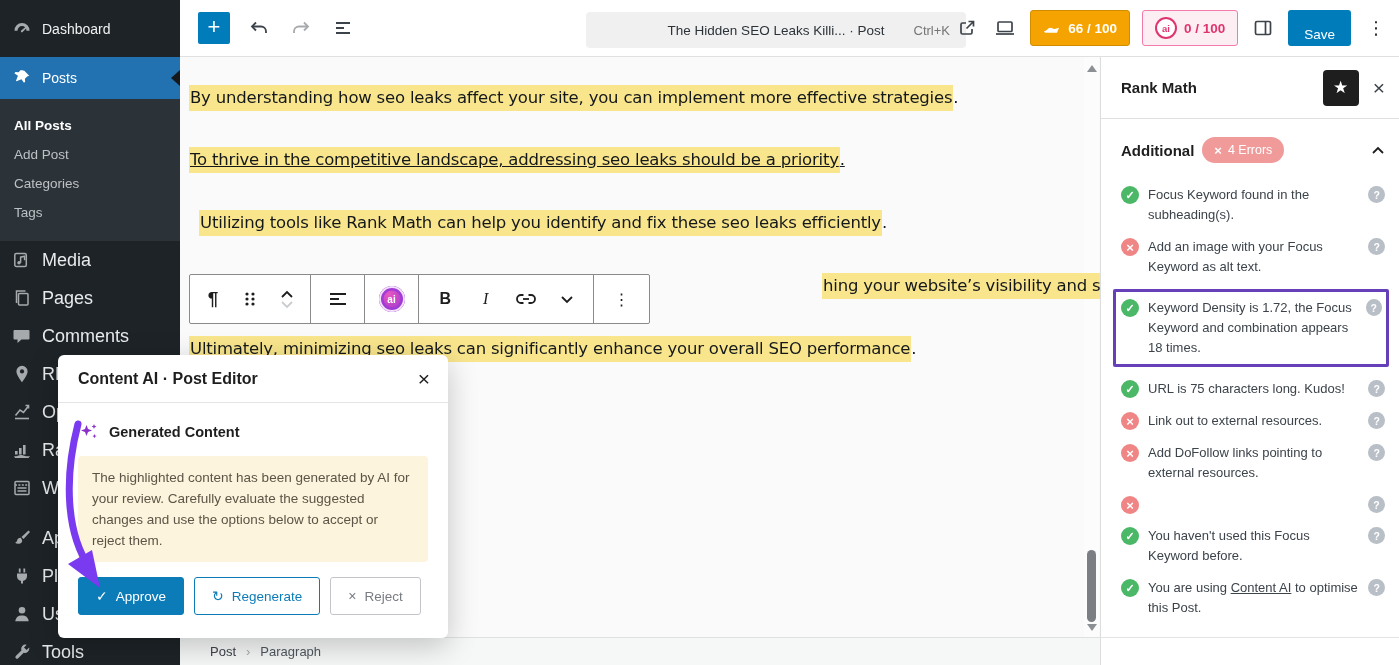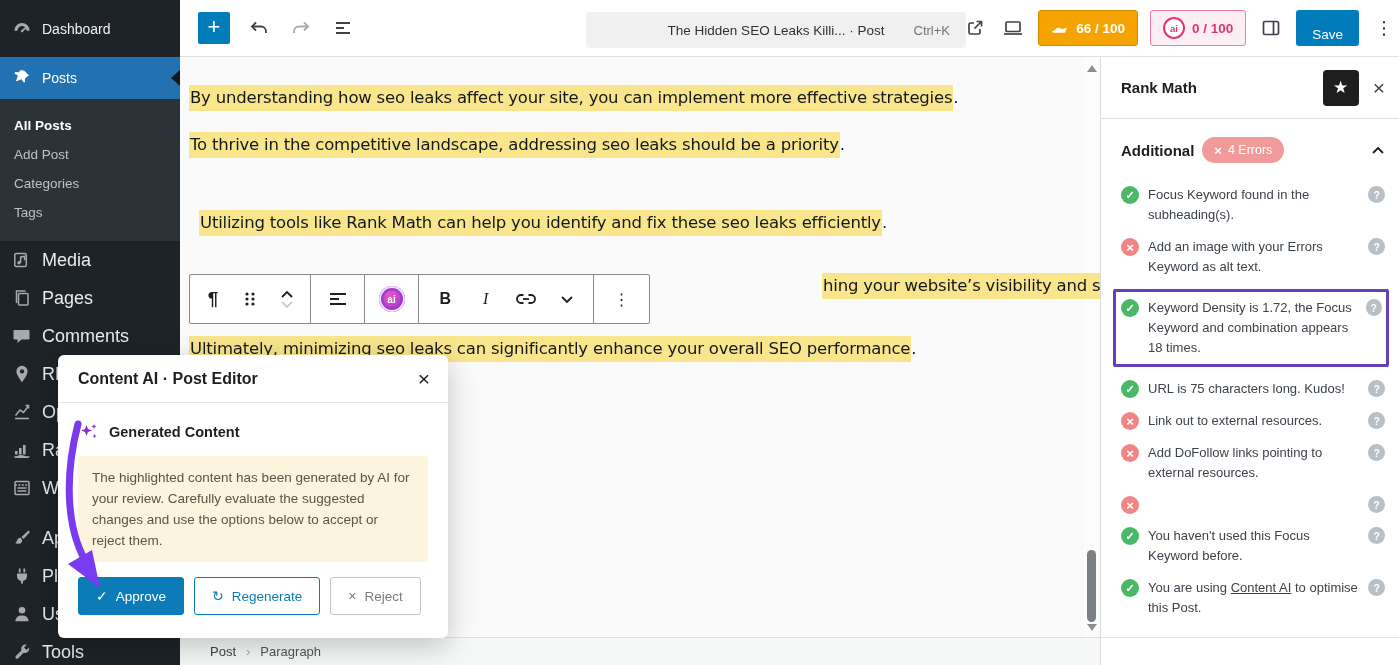--- a/index.html
+++ b/index.html
@@ -24,35 +24,35 @@
 
   
   .topbar { position:absolute; left:180px; top:0; width:1219px; height:57px; background:#fff; border-bottom:1px solid #e0e0e0; z-index:20; }
   .tb-left { position:absolute; left:18px; top:0; height:56px; display:flex; align-items:center; gap:16px; }
   .inserter { width:32px; height:32px; border-radius:2px; background:var(--save_blue,#007cba); color:#fff; font-size:22px; line-height:30px; text-align:center; cursor:pointer; }
   .tb-ic { width:26px; height:26px; display:flex; align-items:center; justify-content:center; color:#3c434a; cursor:pointer; }
   .tb-ic.dim { color:#a7aaad; }
   .doc-pill { position:absolute; left:406px; top:12px; width:380px; height:36px; background:#f0f0f1; border-radius:4px; display:flex; align-items:center; justify-content:center; gap:0; cursor:pointer; }
   .doc-pill .title { font-size:13.5px; color:#2c3338; }
   .doc-pill .kbd { position:absolute; right:16px; font-size:13px; color:#757575; }
-  .tb-right { position:absolute; right:2px; top:0; height:56px; display:flex; align-items:center; gap:12px; }
+  .tb-right { position:absolute; right:10px; top:0; height:56px; display:flex; align-items:center; gap:12px; }
   .score-badge { height:36px; border-radius:3px; display:flex; align-items:center; gap:7px; padding:0 12px; font-size:13.5px; font-weight:bold; cursor:pointer; }
   .score-badge.orange { background:var(--score_orange,#f5a300); border:1px solid #d18d00; color:#fff; }
   .score-badge.pink { background:#fdeef4; border:1px solid #f27bab; color:var(--ai_pink,#e0346f); }
   .ai-chip { width:22px; height:22px; border-radius:50%; display:flex; align-items:center; justify-content:center; font-size:9.5px; font-weight:bold; letter-spacing:0; }
   .ai-chip.pink { color:var(--ai_pink,#e0346f); box-shadow:inset 0 0 0 2px var(--ai_pink,#e0346f); background:#fff; }
   .save-btn { height:36px; padding:17px 16px; background:var(--save_blue,#007cba); color:#fff; border:none; border-radius:3px; font-size:13.5px; font-family:inherit; cursor:pointer; }
   .kebab { font-size:18px; color:#1e1e1e; padding:0 4px; cursor:pointer; }
 
   
   .editor { position:absolute; left:180px; top:57px; width:920px; height:580px; background:#fafafa; z-index:1; }
   .para { position:absolute; left:9px; font-family:"DejaVu Sans",sans-serif; font-size:16.5px; letter-spacing:-0.2px; color:#14181b; white-space:nowrap; cursor:text; z-index:2; }
   .para .hl { background:var(--highlight_yellow,#f8e58c); padding:3px 1px 4px 1px; }
   .para .tail { color:#14181b; }
-  .p1 { top:31px; } .p2 { top:78px; } .p3 { top:156px;margin-left:10px; } .p4 { top:219px; left:642px; } .p5 { top:282px; }
+  .p1 { top:31px; } .p2 { top:93px;text-decoration:underline; } .p3 { top:156px;margin-left:10px; } .p4 { top:219px; left:642px; } .p5 { top:282px; }
   .p4 .tail { color:#3f6ad8; }
 
   .block-toolbar { position:absolute; left:9px; top:217px; width:461px; height:50px; background:#fff; border:1px solid #8a8a8a; border-radius:2px; display:flex; z-index:10; }
   .bt-group { display:flex; align-items:center; justify-content:space-evenly; border-right:1px solid #8a8a8a; }
   .bt-group:last-child { border-right:none; }
   .g1 { width:121px; } .g2 { width:54px; } .g3 { width:54px; } .g4 { width:175px; } .g5 { flex:1; }
   .bt-btn { display:flex; align-items:center; justify-content:center; width:28px; height:36px; color:#1e1e1e; cursor:pointer; }
   .pilcrow { font-size:19px; font-weight:bold; }
   .updown { display:flex; flex-direction:column; align-items:center; gap:1px; }
   .bold-ic { font-size:16px; font-weight:800; }
@@ -404,21 +404,21 @@
     </span>
   </div>
   <div class="rm-checks" id="rm-checks">
       <div class="check">
         <span class="st pass">✓</span>
         <span class="ct">Focus Keyword found in the subheading(s).</span>
         <span class="help">?</span>
       </div>
       <div class="check">
         <span class="st fail">×</span>
-        <span class="ct">Add an image with your Errors Keyword as alt text.</span>
+        <span class="ct">Add an image with your Focus Keyword as alt text.</span>
         <span class="help">?</span>
       </div>
       <div class="check hilite">
         <span class="st pass">✓</span>
         <span class="ct">Keyword Density is 1.72, the Focus Keyword and combination appears 18 times.</span>
         <span class="help">?</span>
       </div>
       <div class="check">
         <span class="st pass">✓</span>
         <span class="ct">URL is 75 characters long. Kudos!</span>

